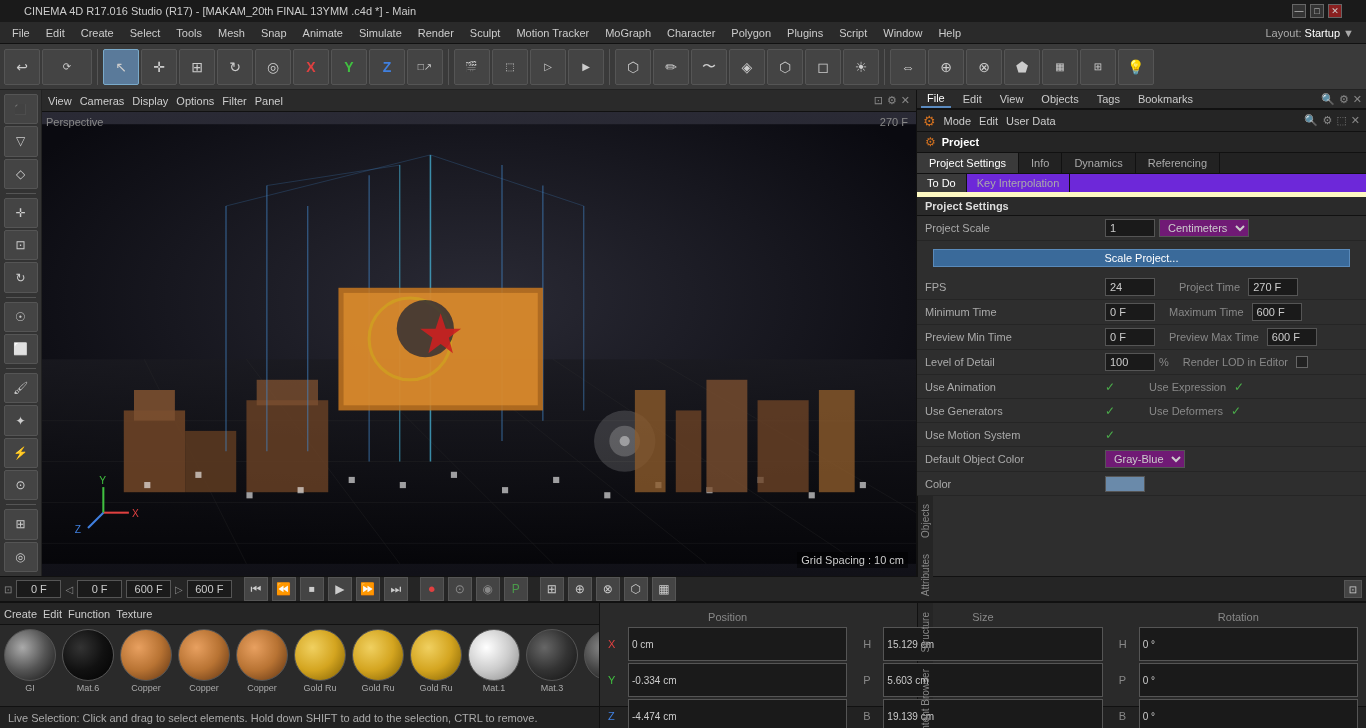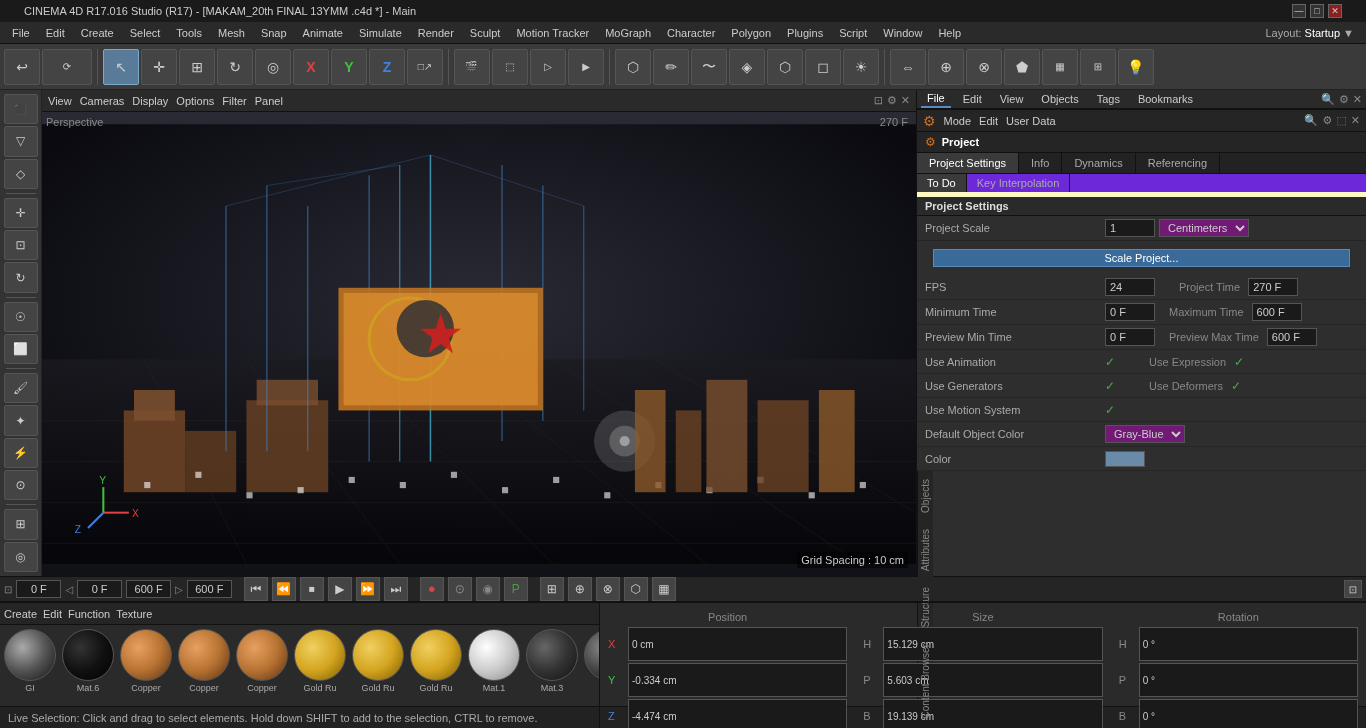--- a/index.html
+++ b/index.html
@@ -742,20 +742,29 @@
 
       <div class="settings-row">
         <span class="settings-label">Preview Min Time</span>
         <div class="settings-value">
           <input class="settings-input settings-input-narrow" value="0 F" style="">
           <span style="margin-left:10px;color:#888;">Preview Max Time</span>
           <input class="settings-input settings-input-narrow" value="600 F" style="margin-left: 4px;">
         </div>
       </div>
 
+      <div class="settings-row">
+        <span class="settings-label">Level of Detail</span>
+        <div class="settings-value">
+          <input class="settings-input settings-input-narrow" value="100" style="">
+          <span style="color:#888;">%</span>
+          <span style="margin-left:10px;color:#888;">Render LOD in Editor</span>
+          <div class="render-check" style="margin-left:4px;"></div>
+        </div>
+      </div>
 
       <div class="settings-row">
         <span class="settings-label">Use Animation</span>
         <div class="settings-value">
           <span class="check-mark">✓</span>
           <span style="margin-left:30px;color:#888;">Use Expression</span>
           <span class="check-mark" style="margin-left:4px;">✓</span>
         </div>
       </div>
 

